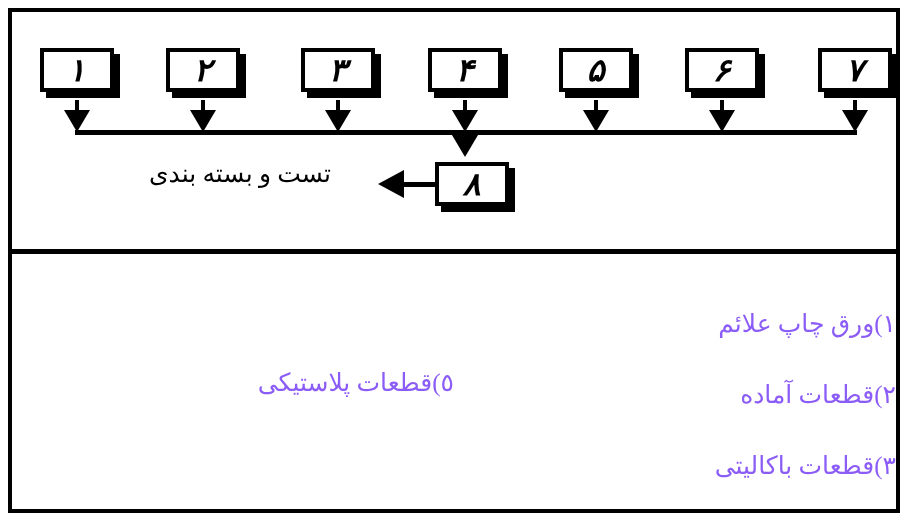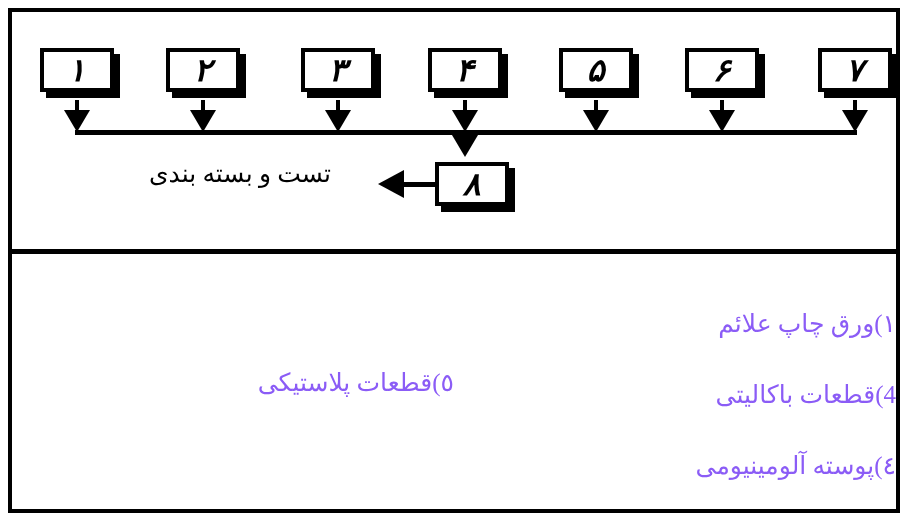--- a/index.html
+++ b/index.html
@@ -217,22 +217,22 @@
     <div class="arrow-left" style="left:378px; top:170px;"></div>
 
     <div id="out-label">تست و بسته بندی</div>
 
   </div>
 
   <div id="legend-area">
 
     <div class="legend-column" id="legend-col-right">
       <div class="legend-item">١)ورق چاپ علائم</div>
-      <div class="legend-item">4)قطعات باکالیتی</div>
-      <div class="legend-item">٤)پوسته آلومینیومی</div>
+      <div class="legend-item">٢)قطعات آماده</div>
+      <div class="legend-item">٣)قطعات باکالیتی</div>
     </div>
 
     <div class="legend-column" id="legend-col-left">
       <div class="legend-item">٥)قطعات پلاستیکی</div>
     </div>
 
   </div>
 
 </div>
 

